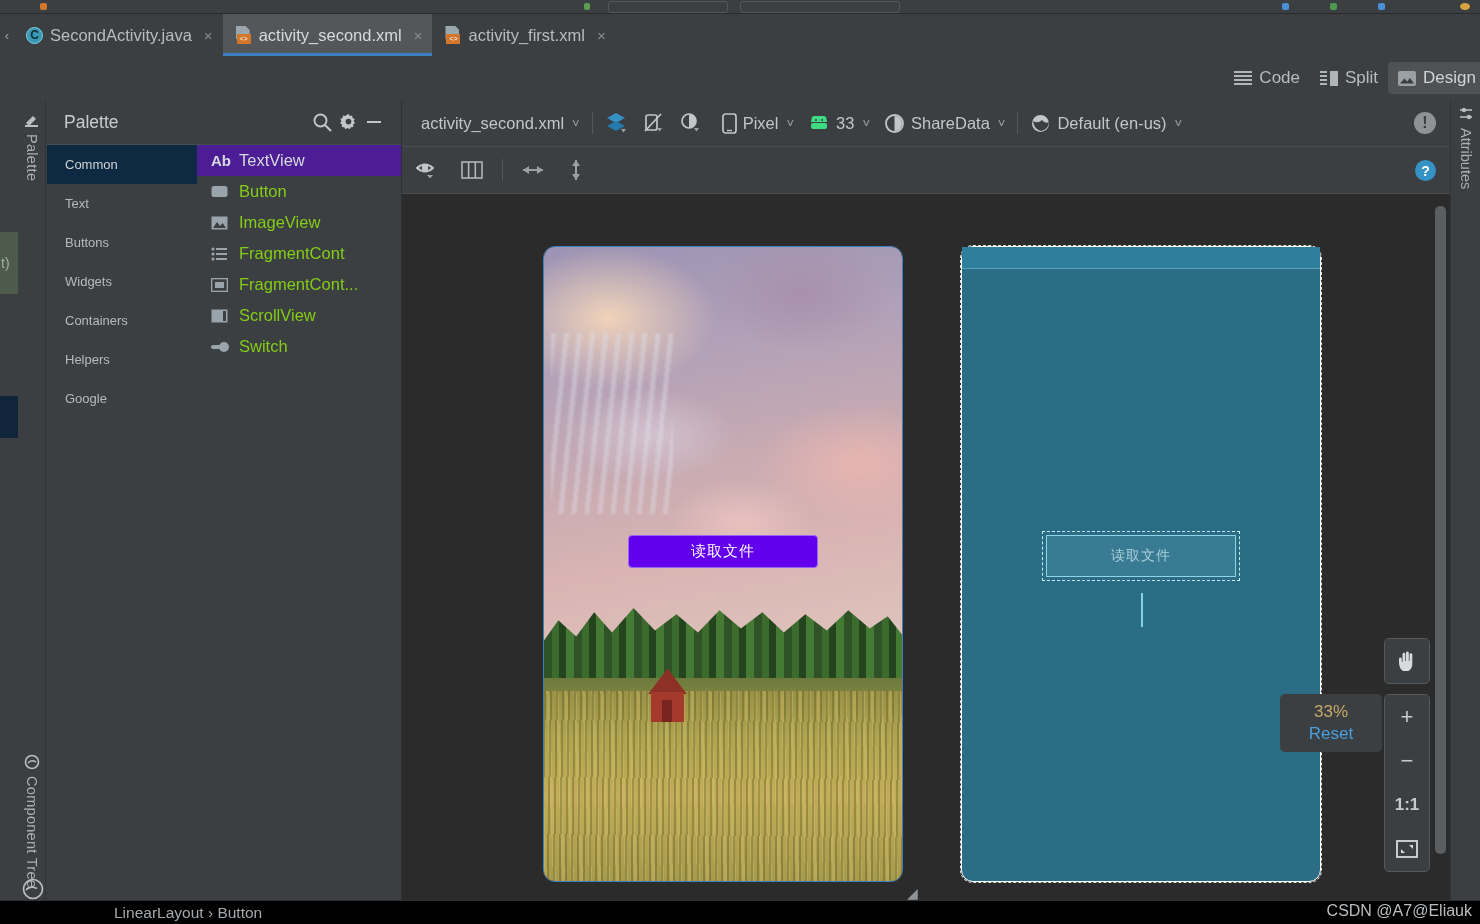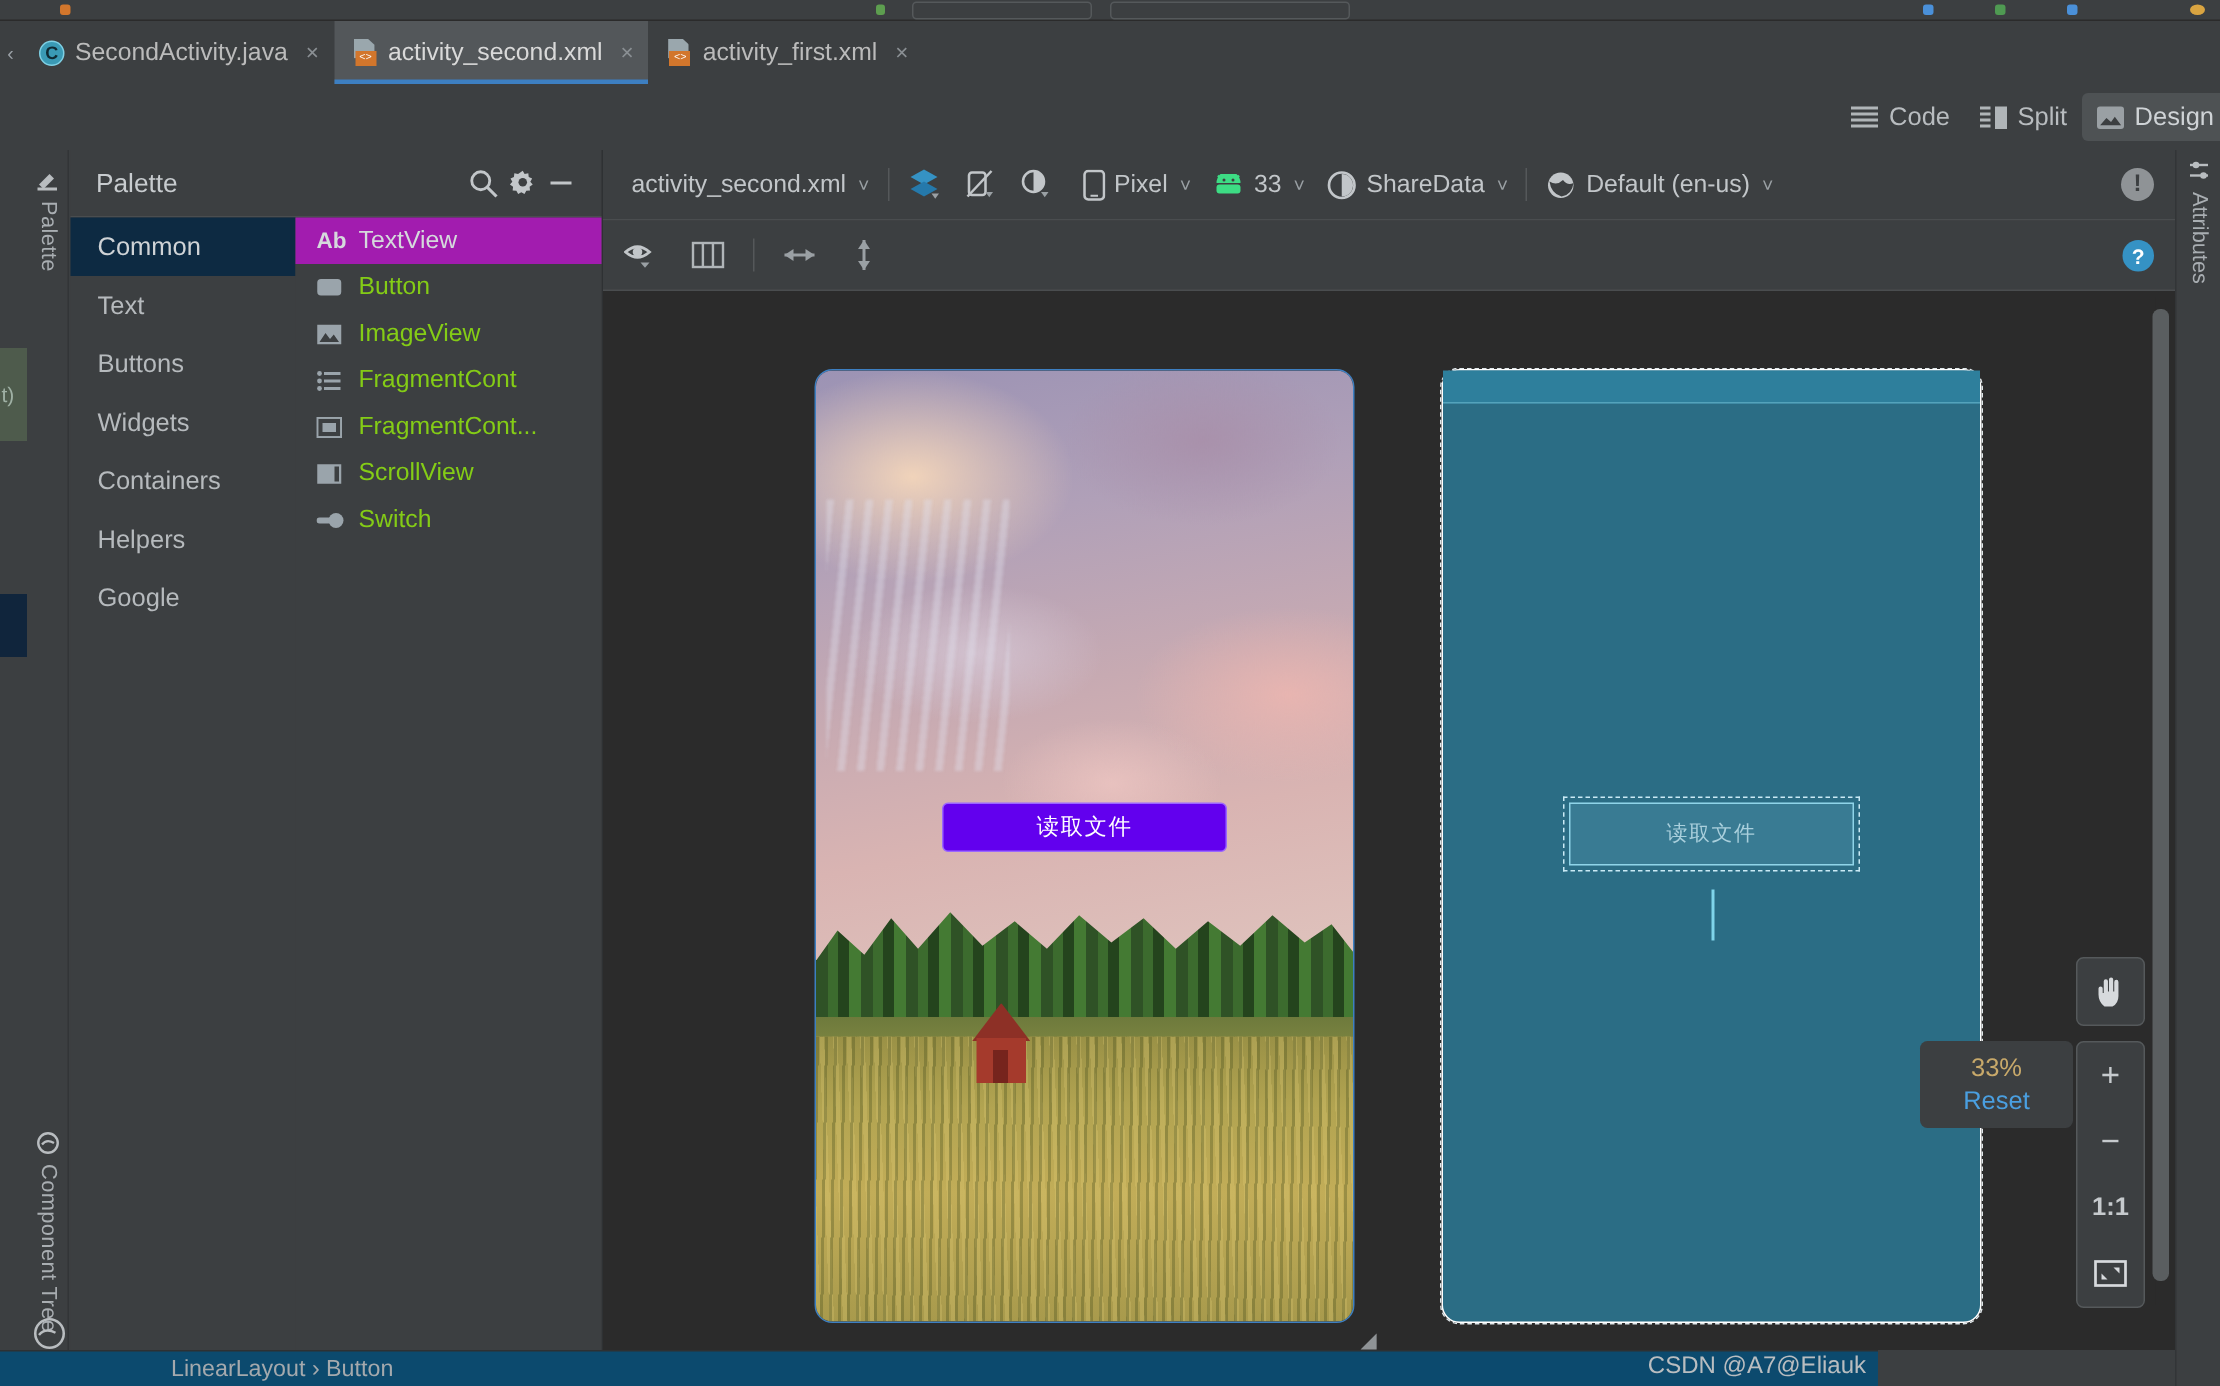--- a/index.html
+++ b/index.html
@@ -116,30 +116,30 @@
     height: 45px; display: flex; align-items: center;
     padding: 0 14px 0 17px; border-bottom: 1px solid #4a4d4f;
   }
   #palette-title { color: #c8cccf; font-size: 17.5px; flex: 1; }
   .ph-icon { width: 26px; height: 26px; display:flex; align-items:center; justify-content:center; }
 
   #palette-body { display: flex; height: 755px; }
   #palette-cats { width: 150px; background: #3c3f41; padding-top: 0px; }
   .cat {
     height: 39px; display: flex; align-items: center; padding-left: 18px;
-    color: #b6babd; font-size: 17px;
+    color: #b6babd; font-size: 13px;
   }
   .cat.sel { background: #0d2a42; color: #cfd3d6; }
 
   #palette-items { flex: 1; background: #3c3f41; }
   .pitem {
     height: 31px; display: flex; align-items: center; gap: 9px;
     padding-left: 14px; color: #84cc16; font-size: 16.5px;
   }
-  .pitem.sel { background: #a21caf; color: #d5d9dc; }
+  .pitem.sel { background: #4c1d95; color: #d5d9dc; }
   .pico { width: 19px; height: 17px; flex: none; display:flex; align-items:center; }
 
   
   #design-area {
     position: absolute; left: 402px; top: 100px; width: 1048px; height: 800px;
     background: #3c3f41;
   }
   #cfg-toolbar {
     height: 47px; display: flex; align-items: center; gap: 0px;
     padding-left: 12px; border-bottom: 1px solid #4a4d4f; position: relative;
@@ -260,22 +260,22 @@
     background:#5a5e60; border-radius: 5px; }
 
   
   #right-strip { position:absolute; right: 0; top: 100px; width: 30px; height: 824px;
     background:#3c3f41; border-left: 1px solid #323537; }
   #vtab-attributes { position:absolute; top: 6px; left: 1px; width: 28px; height: 150px;
     writing-mode: vertical-rl; color:#a9aeb2; font-size:14.5px;
     display:flex; align-items:center; gap:6px; }
 
   
-  #bottom-bar { position:absolute; left:0; bottom:0; width:1252px; height:24px;
-    background:#0c4a6e; border-top:1px solid #2e3133; }
+  #bottom-bar { position:absolute; left:0; bottom:0; width:1480px; height:24px;
+    background:#000000; border-top:1px solid #2e3133; }
   #breadcrumb { position:absolute; left: 114px; top: 3px; color:#a4a9ad; font-size:15.5px;
     white-space:nowrap; overflow:hidden; height:19px; }
   #watermark { position:absolute; right: 8px; top: 1px; color:#b9bdc0; font-size:16px; }
   #ctree-circle { position:absolute; left: 22px; bottom: 24px; width:22px; height:22px; }
 
   .u { user-select:none; }
 </style>
 </head>
 <body class="u">
 

